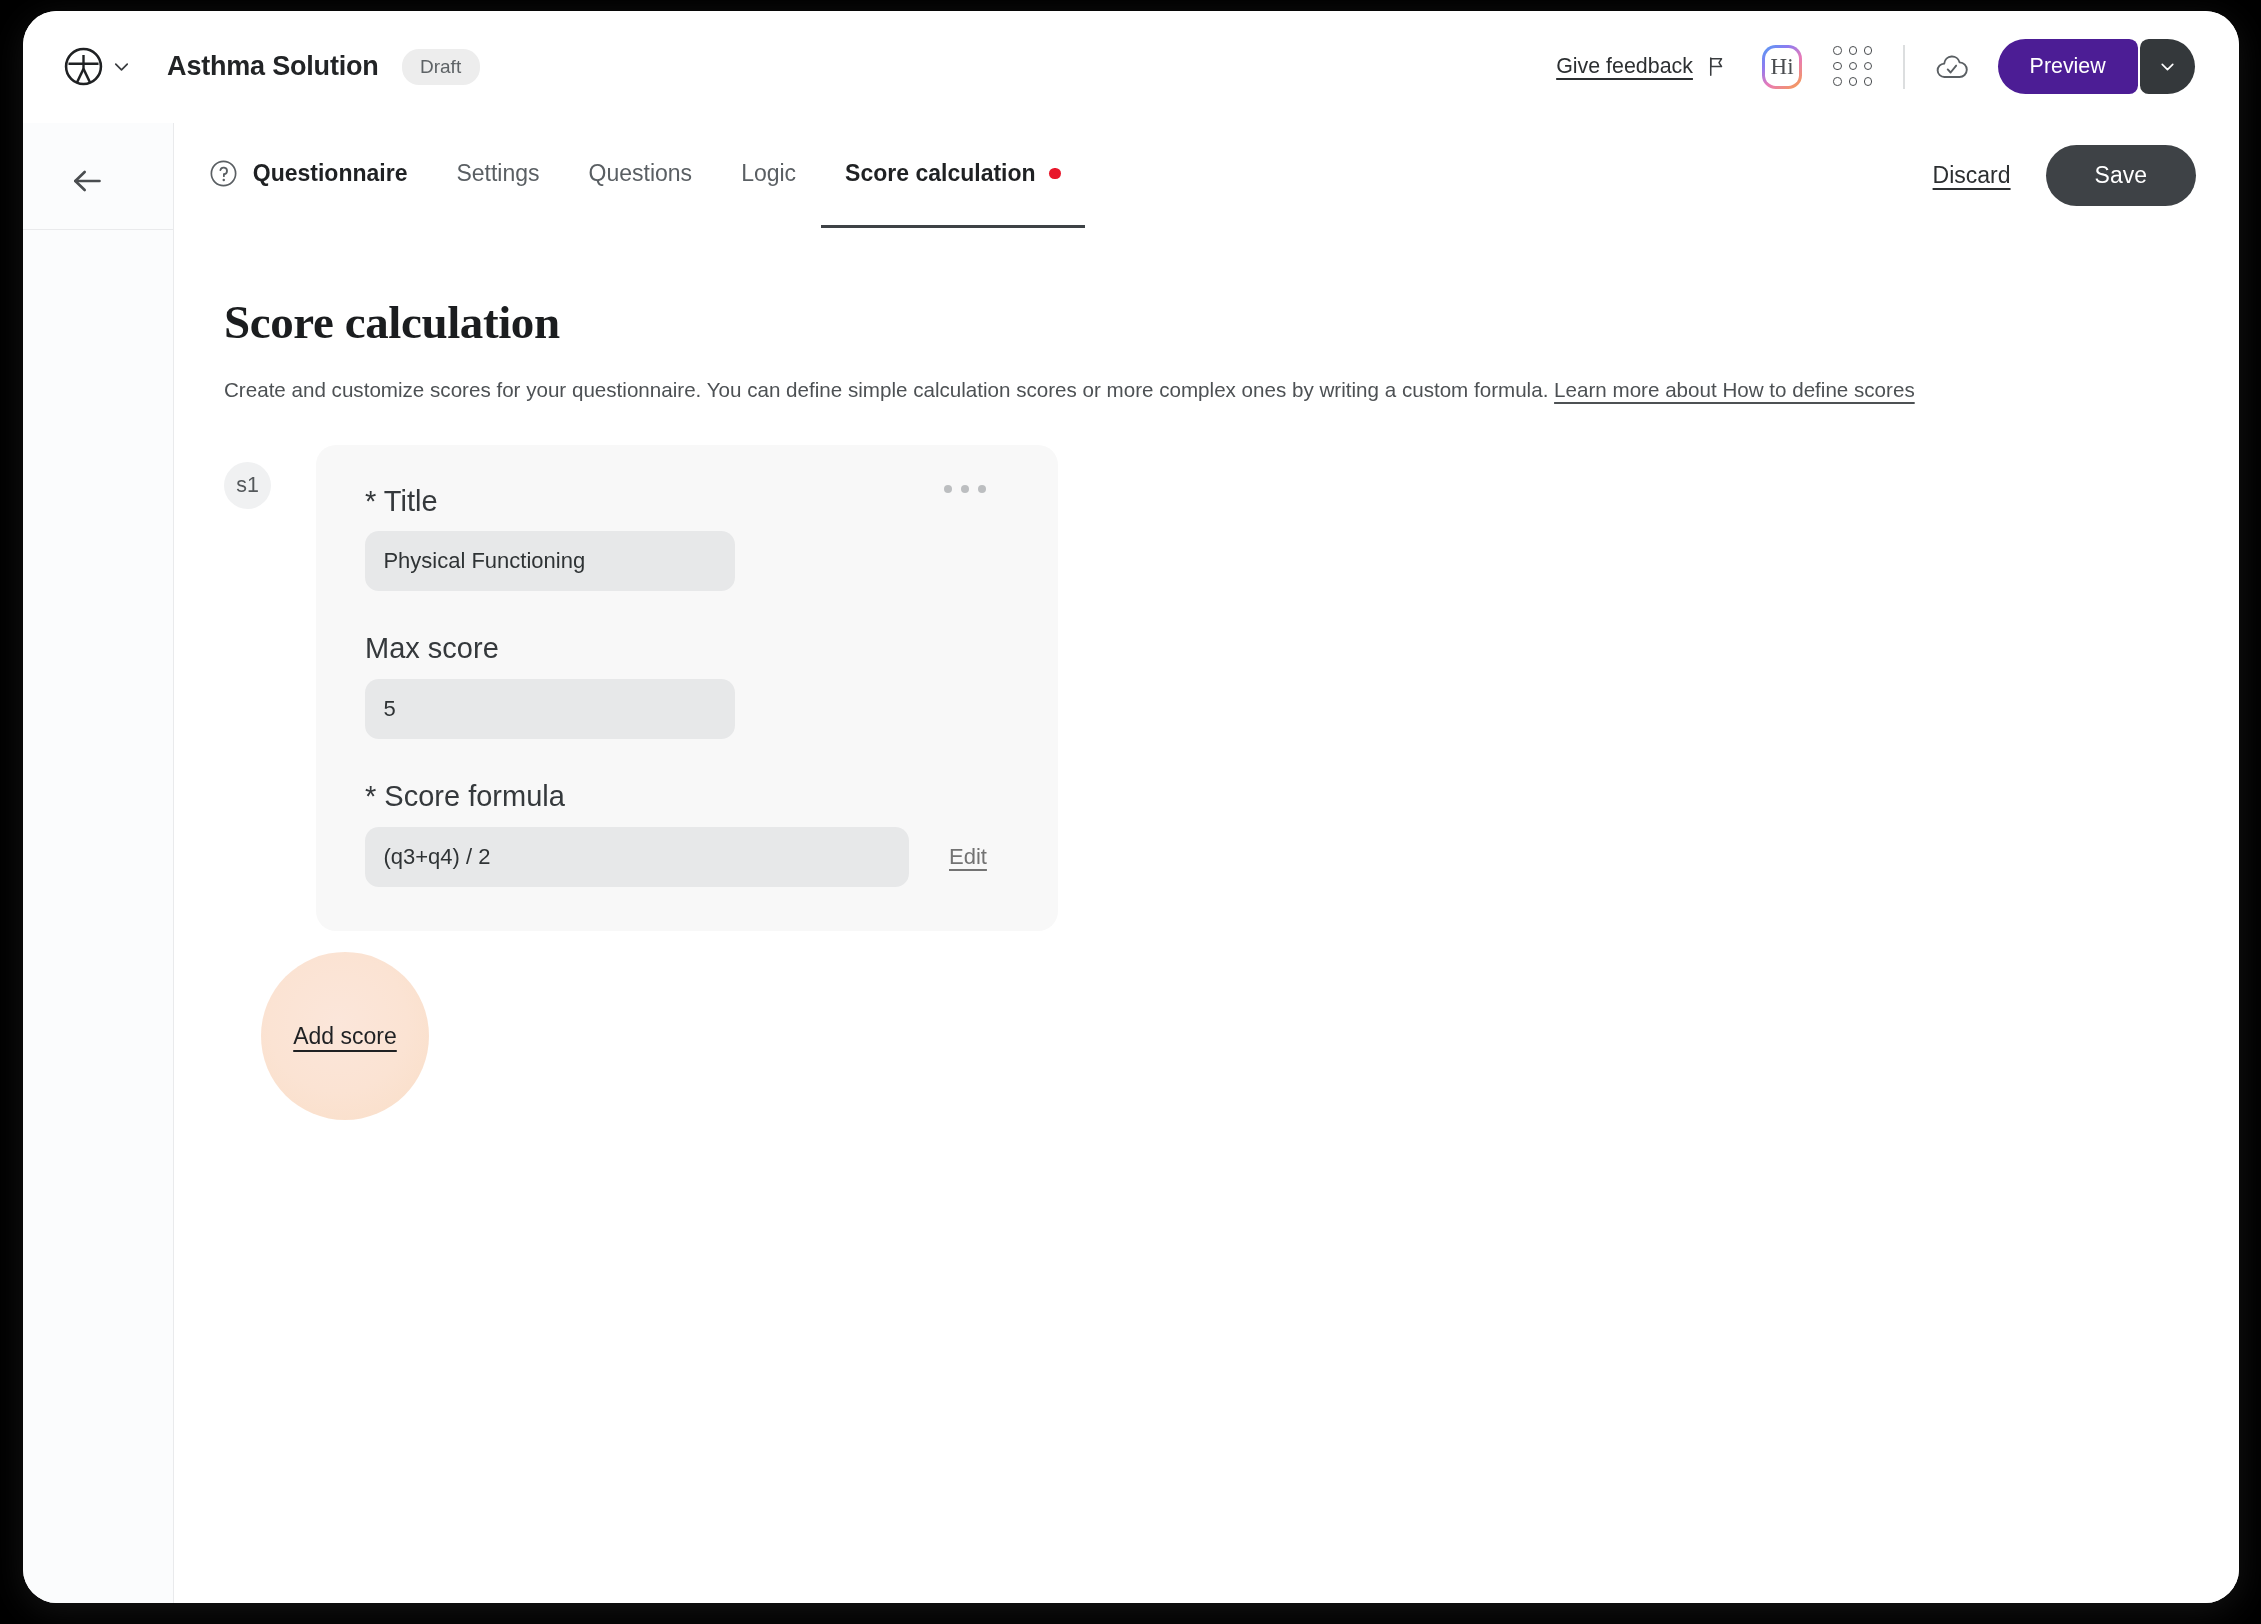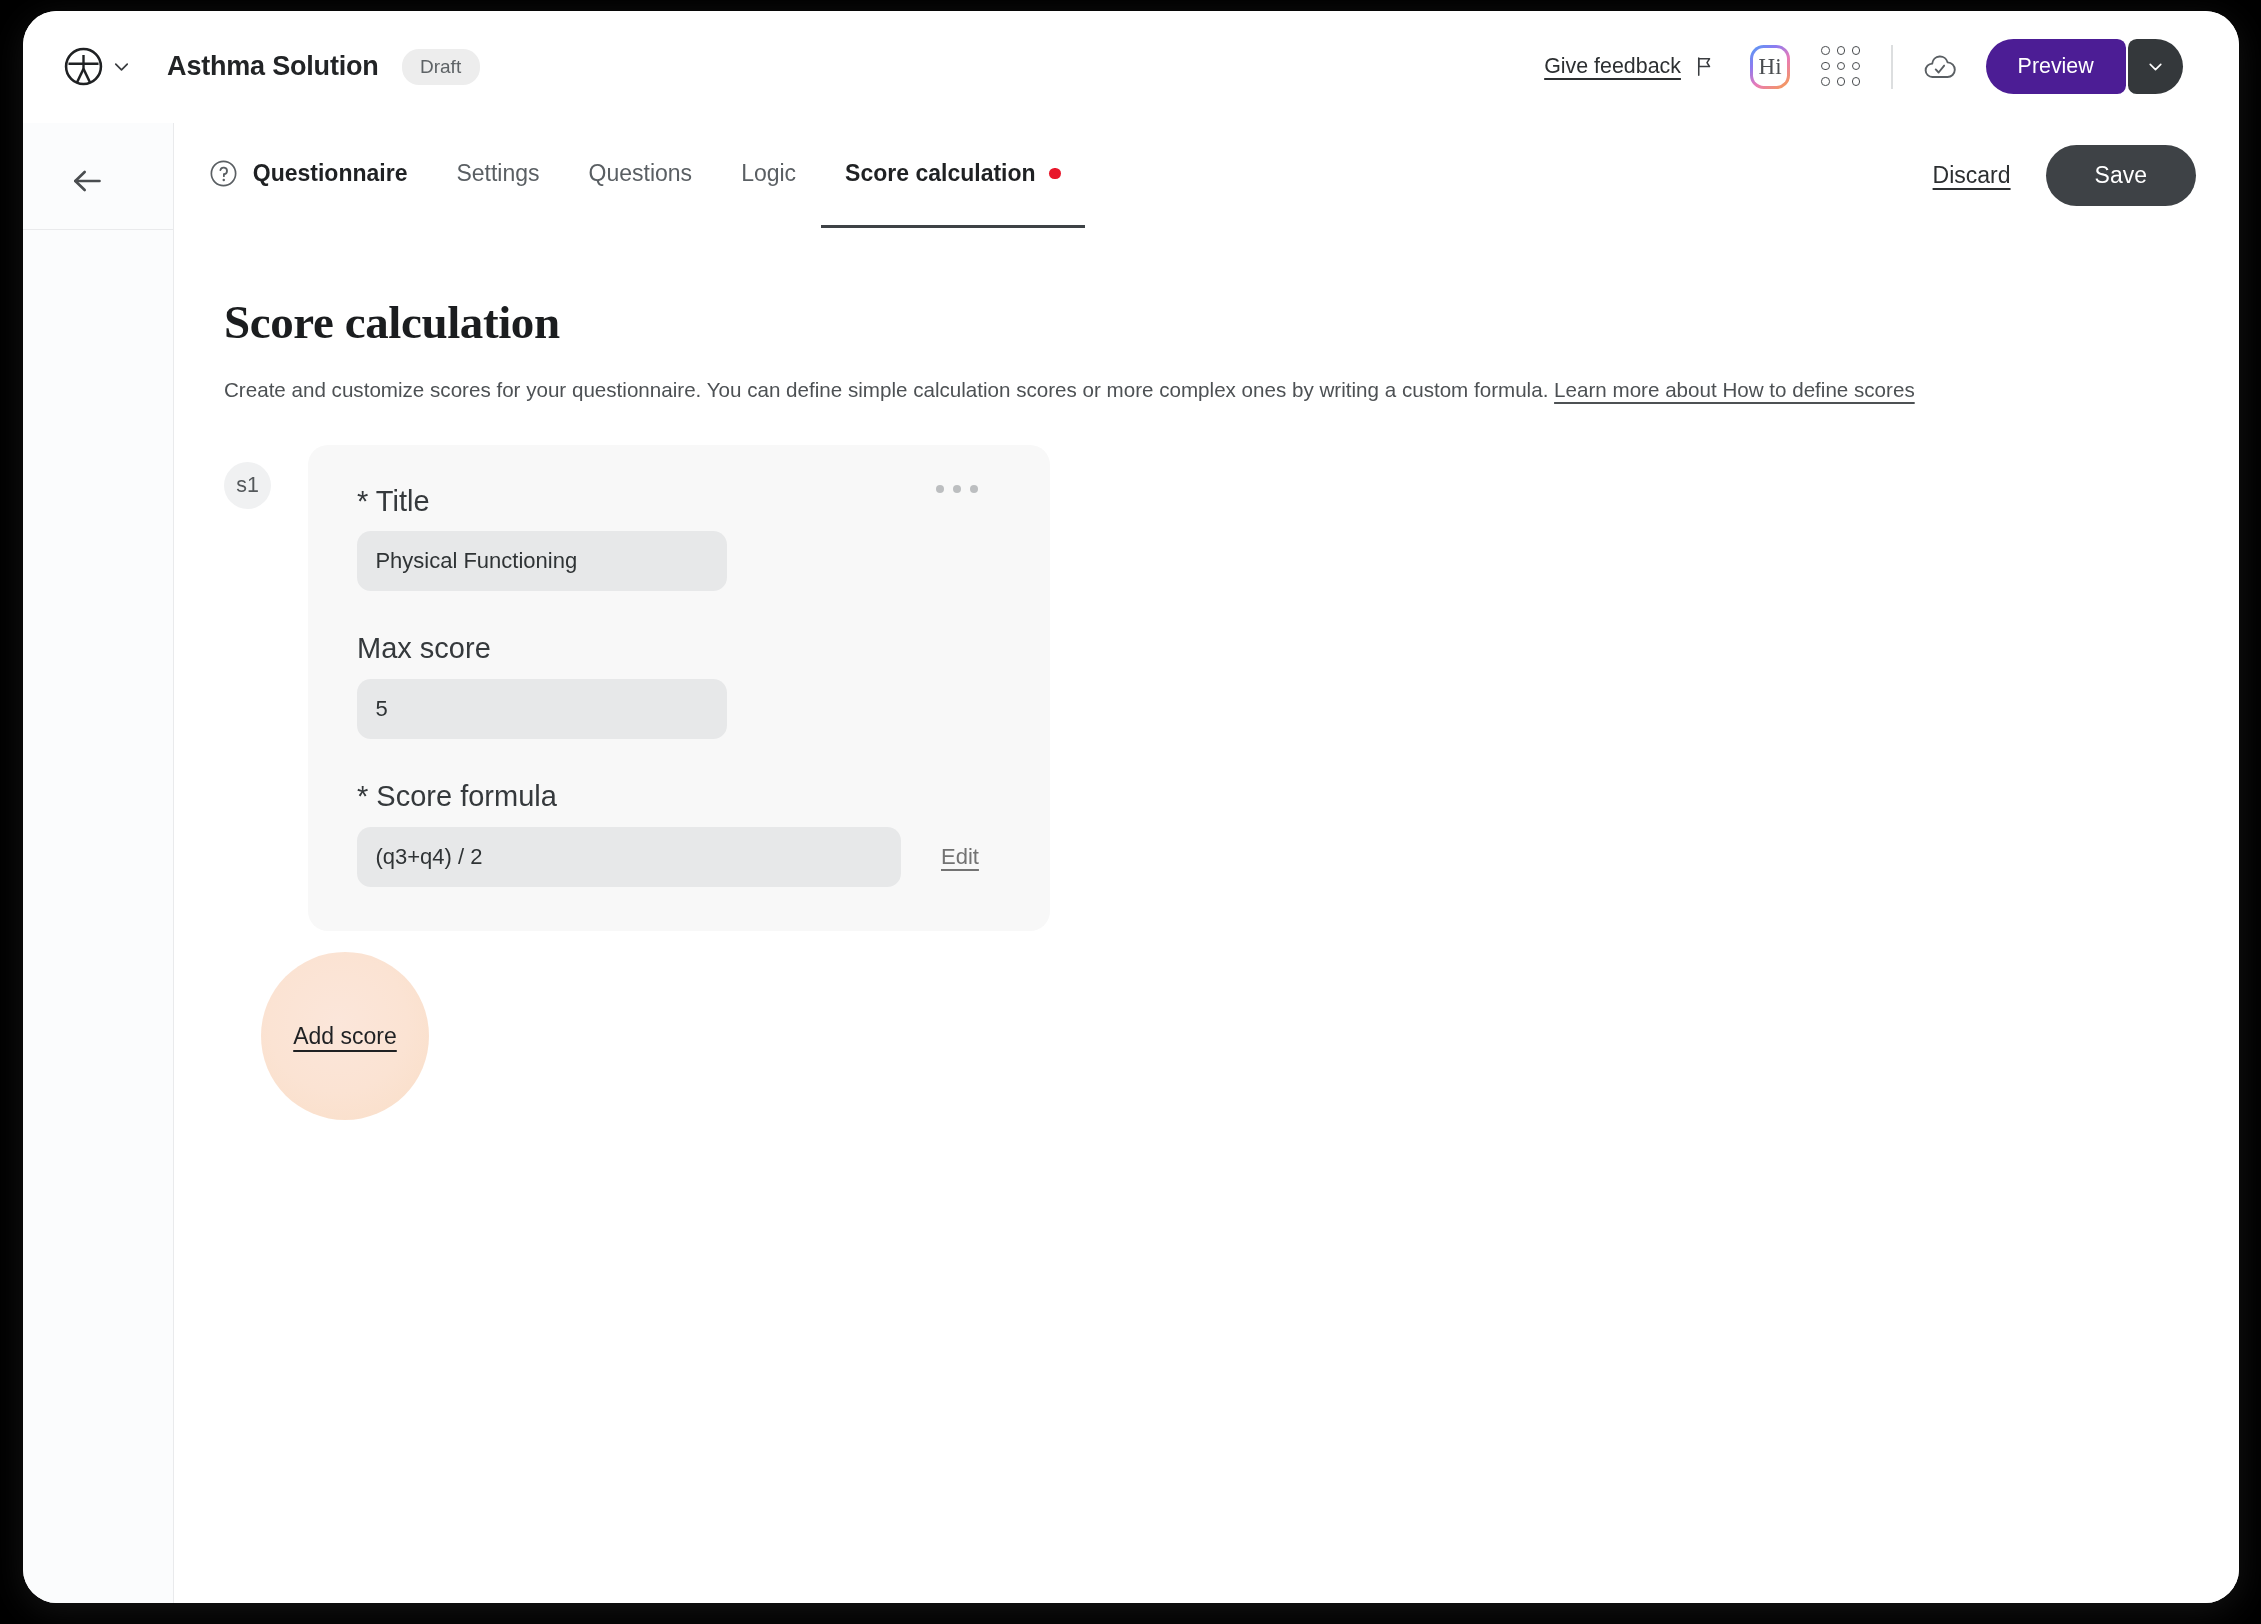--- a/index.html
+++ b/index.html
@@ -68,21 +68,21 @@
     background: #ededed;
     color: #5e6366;
     font-size: 19px;
     padding: 6.9px 18.4px;
     border-radius: 17px;
     white-space: nowrap;
   }
 
   .topbar-right {
     position: absolute;
-    right: 56px;
+    right: 44px;
     top: 0;
     height: 112px;
     display: flex;
     align-items: center;
     gap: 0;
   }
 
   .give-feedback {
     font-size: 21.4px;
     color: #2c2f31;
@@ -290,21 +290,21 @@
     text-decoration: underline;
     text-underline-offset: 4.6px;
     cursor: pointer;
   }
 
   
   .score-block {
     margin-top: 43px;
     display: flex;
     align-items: flex-start;
-    gap: 0;
+    gap: 8px;
     position: relative;
   }
 
   .score-badge {
     width: 47px; height: 47px;
     border-radius: 50%;
     background: #f0f1f2;
     color: #54585b;
     font-size: 21.4px;
     display: flex;

